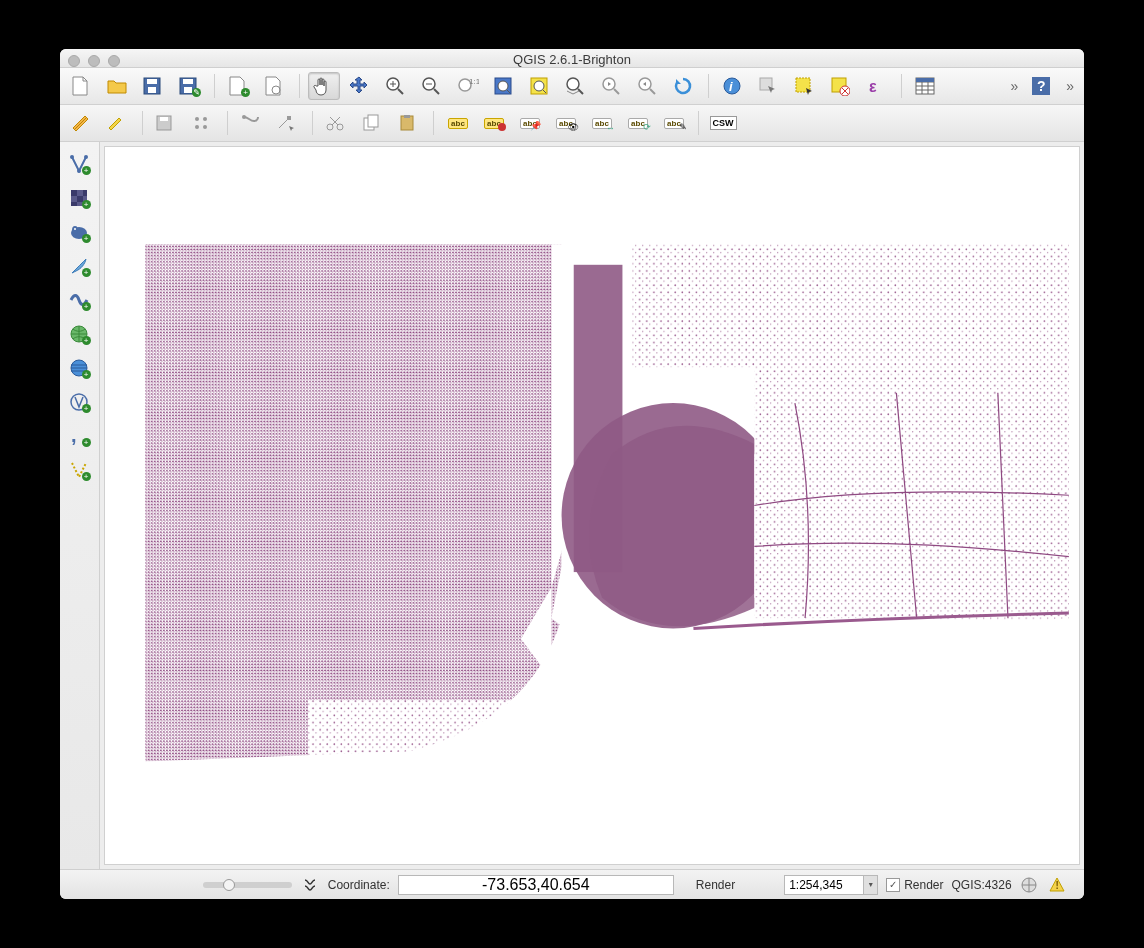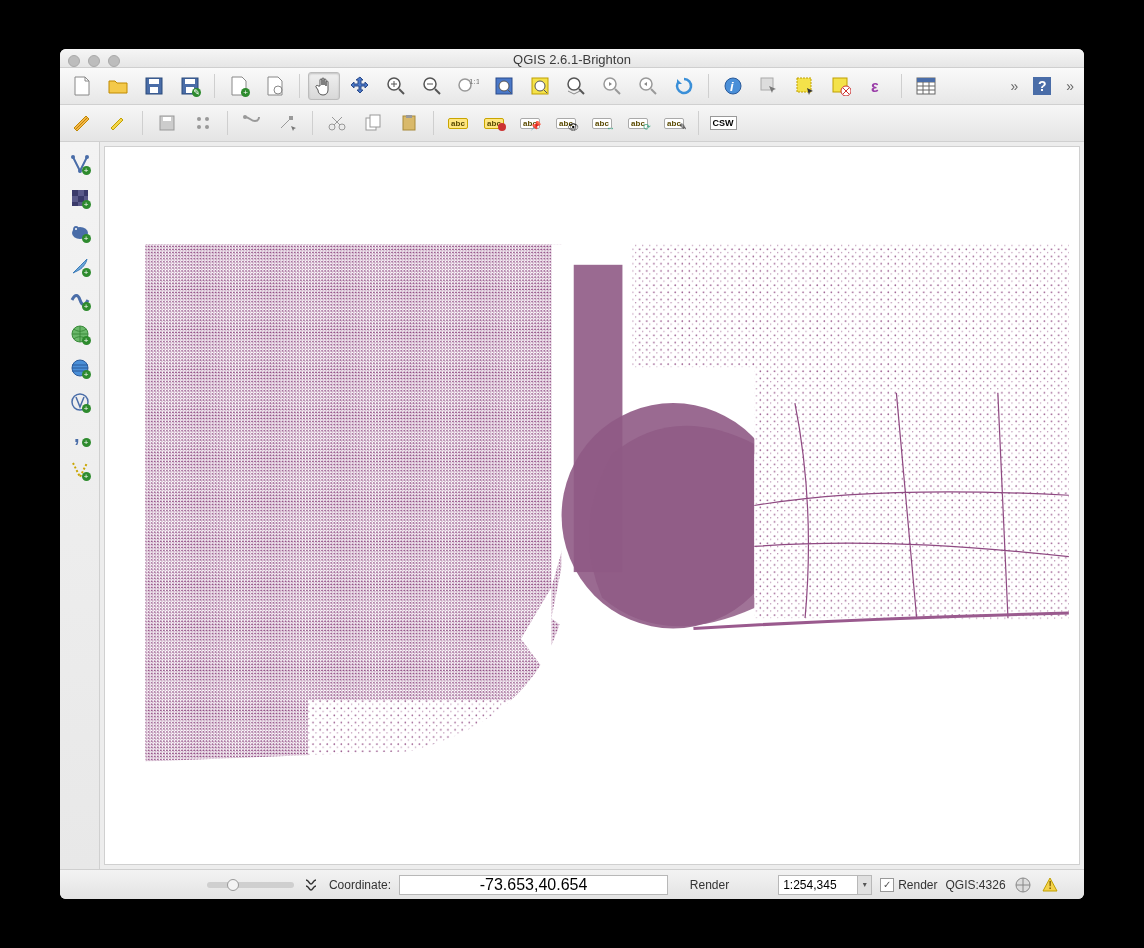--- a/index.html
+++ b/index.html
@@ -57,36 +57,36 @@
     width:40px; background:linear-gradient(#f3f3f3,#e8e8e8);
     border-right:1px solid #d0d0d0;
     display:flex; flex-direction:column; align-items:center; gap:6px; padding-top:8px;
   }
   .dbtn { width:28px; height:28px; display:flex; align-items:center; justify-content:center; cursor:pointer; border-radius:3px;}
   .canvas {
     flex:1; background:#fff; margin:4px; border:1px solid #d0d0d0; position:relative; overflow:hidden;
   }
   .statusbar {
     height:30px; background:linear-gradient(#f3f3f3,#e3e3e3); border-top:1px solid #cfcfcf;
-    display:flex; align-items:center; gap:8px; padding:0 24px; font-size:12px; color:#333;
+    display:flex; align-items:center; gap:8px; padding:0 17px; font-size:12px; color:#333;
   }
   .slider-track { width:90px; height:6px; background:#cfcfcf; border-radius:3px; position:relative;}
   .slider-thumb { position:absolute; left:20px; top:-3px; width:12px; height:12px; background:#f4f4f4; border:1px solid #999; border-radius:50%;}
   .coord-input {
     width:280px; height:20px; border:1px solid #b8b8b8; background:#fff; text-align:center; font-size:16px;
   }
   .scale-input { width:80px; height:20px; border:1px solid #b8b8b8; background:#fff; font-size:12px; padding:0 4px;margin-left:41px;}
   .scale-dd { width:14px; height:20px; background:#e0e0e0; border:1px solid #b8b8b8; border-left:none; display:flex; align-items:center; justify-content:center; font-size:8px; color:#555;}
   .chk { width:14px; height:14px; border:1px solid #999; background:#fff; display:inline-flex; align-items:center; justify-content:center; font-size:10px; color:#555;}
   .sicon { width:20px; height:20px; display:flex; align-items:center; justify-content:center;}
   .overflow { font-size:14px; color:#666; padding:0 4px;}
   .abc-btn { display:flex; align-items:flex-start; gap:1px;}
   .abc-label { font-size:8px; font-weight:bold; background:#ffe680; border:1px solid #c9a500; color:#5a4a00; padding:0 2px; border-radius:2px;}
   .plus-badge { position:absolute; right:0; bottom:0; width:9px; height:9px; background:#2e8b2e; border-radius:50%; display:flex; align-items:center; justify-content:center; color:#fff; font-size:8px; line-height:1;}
-  .ico-wrap { position:relative; width:22px; height:22px; display:flex; align-items:center; justify-content:center;}
+  .ico-wrap { position:relative; width:22px; height:22px; display:flex; align-items:center; justify-content:flex-start;}
   svg { display:block; }
 </style>
 </head>
 <body>
 
 <div class="window">
 
   <div class="titlebar">
     <div class="traffic">
       <div class="tl-dot"></div>

